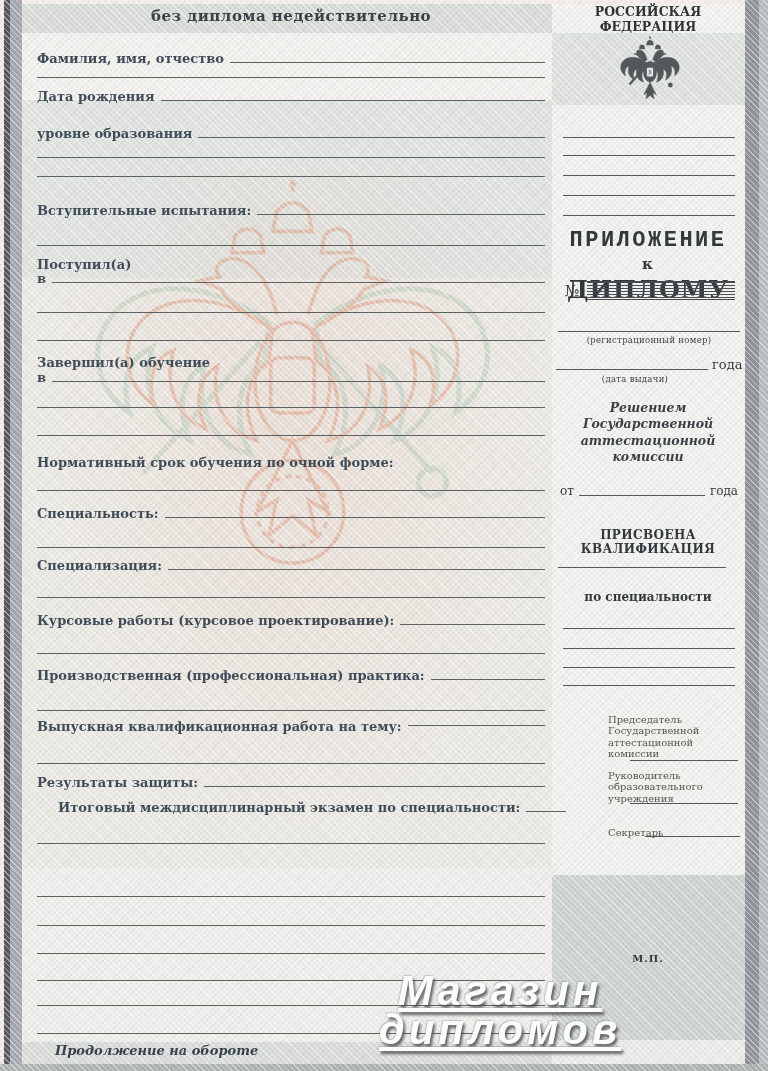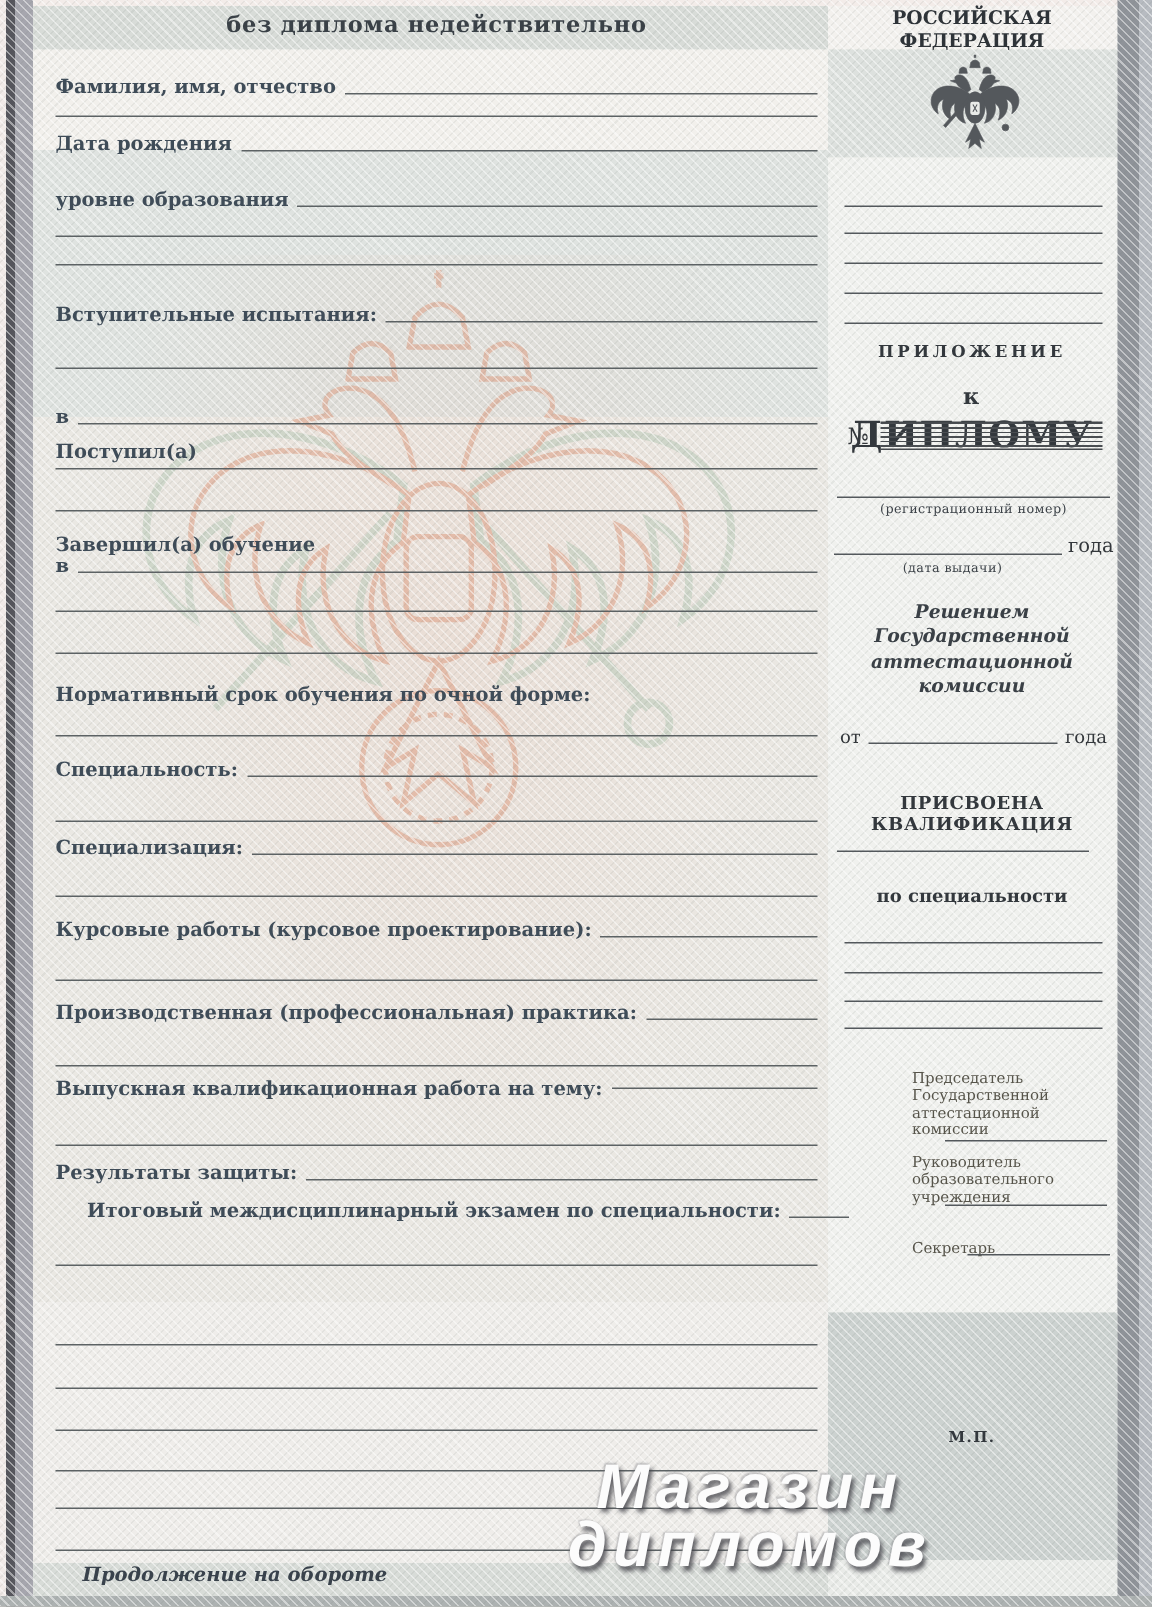--- a/index.html
+++ b/index.html
@@ -25,20 +25,21 @@
   .hrR{position:absolute;height:0;border-top:1px solid #53585c;}
   .c{text-align:center;}
   .rlbl{position:absolute;font-weight:bold;color:#33383d;}
   .sig{position:absolute;font-weight:normal;color:#56544a;font-size:10px;line-height:1.14;margin-left:48px;}
   .cap{position:absolute;font-size:8.5px;color:#3c4248;letter-spacing:.3px;}
   .wm-text{
     position:absolute;z-index:20;font-family:"Liberation Sans","DejaVu Sans",sans-serif;
     font-weight:bold;font-style:italic;color:#fcfcfc;font-size:42px;line-height:.92;
     letter-spacing:4px;text-align:center;
     text-shadow:2px 3px 3px rgba(66,66,72,.8), -1px -1px 1px rgba(120,120,125,.35);
+    text-decoration:underline;
   }
   .hatch{
     height:17px;border-top:1px solid #45494d;border-bottom:1px solid #45494d;
     background:repeating-linear-gradient(180deg,#4a4e52 0 1px, rgba(255,255,255,.0) 1px 3px);
   }
   svg{display:block;}
 </style>
 </head>
 <body>
 
@@ -141,21 +142,21 @@
     </div>
     <div class="hr" style="left:37px;top:157px;width:508px;"></div>
     <div class="hr" style="left:37px;top:176px;width:508px;"></div>
 
     <div class="row" style="left:37px;top:199px;width:508px;">
       <span class="lbl">Вступительные испытания:</span>
       <span class="ln"></span>
     </div>
     <div class="hr" style="left:37px;top:245px;width:508px;"></div>
 
-    <div class="row" style="left:37px;top:254px;width:508px;display:block;margin-top:36px;">
+    <div class="row" style="left:37px;top:254px;width:508px;display:block;">
       <span class="lbl">Поступил(а)</span>
     </div>
     <div class="row" style="left:37px;top:267px;width:508px;">
       <span class="lbl">в</span>
       <span class="ln"></span>
     </div>
     <div class="hr" style="left:37px;top:312px;width:508px;"></div>
     <div class="hr" style="left:37px;top:340px;width:508px;"></div>
 
     <div class="row" style="left:37px;top:352px;width:508px;display:block;">
@@ -226,21 +227,21 @@
     <div style="position:absolute;left:55px;top:1043px;font-weight:bold;font-style:italic;font-size:13px;color:#39424c;">
       <span>Продолжение на обороте</span>
     </div>
 
     <div class="hrR" style="left:563px;top:137px;width:172px;"></div>
     <div class="hrR" style="left:563px;top:155px;width:172px;"></div>
     <div class="hrR" style="left:563px;top:175px;width:172px;"></div>
     <div class="hrR" style="left:563px;top:195px;width:172px;"></div>
     <div class="hrR" style="left:563px;top:215px;width:172px;"></div>
 
-    <div class="rlbl c" style="left:558px;top:228px;width:180px;font-size:11px;letter-spacing:2.5px;">
+    <div class="rlbl c" style="left:558px;top:228px;width:180px;font-size:22px;letter-spacing:2.5px;font-family:Liberation Mono, monospace;">
       <span>ПРИЛОЖЕНИЕ</span>
     </div>
     <div class="rlbl c" style="left:558px;top:246px;width:180px;font-size:24px;letter-spacing:1px;">
       <span style="font-size:15px;">к</span>
       <span>ДИПЛОМУ</span>
     </div>
 
     <div style="position:absolute;left:565px;top:281px;width:170px;display:flex;align-items:center;">
       <span style="font-size:15px;color:#34383c;padding-right:8px;">№</span>
       <span class="hatch" style="flex:1;"></span>

